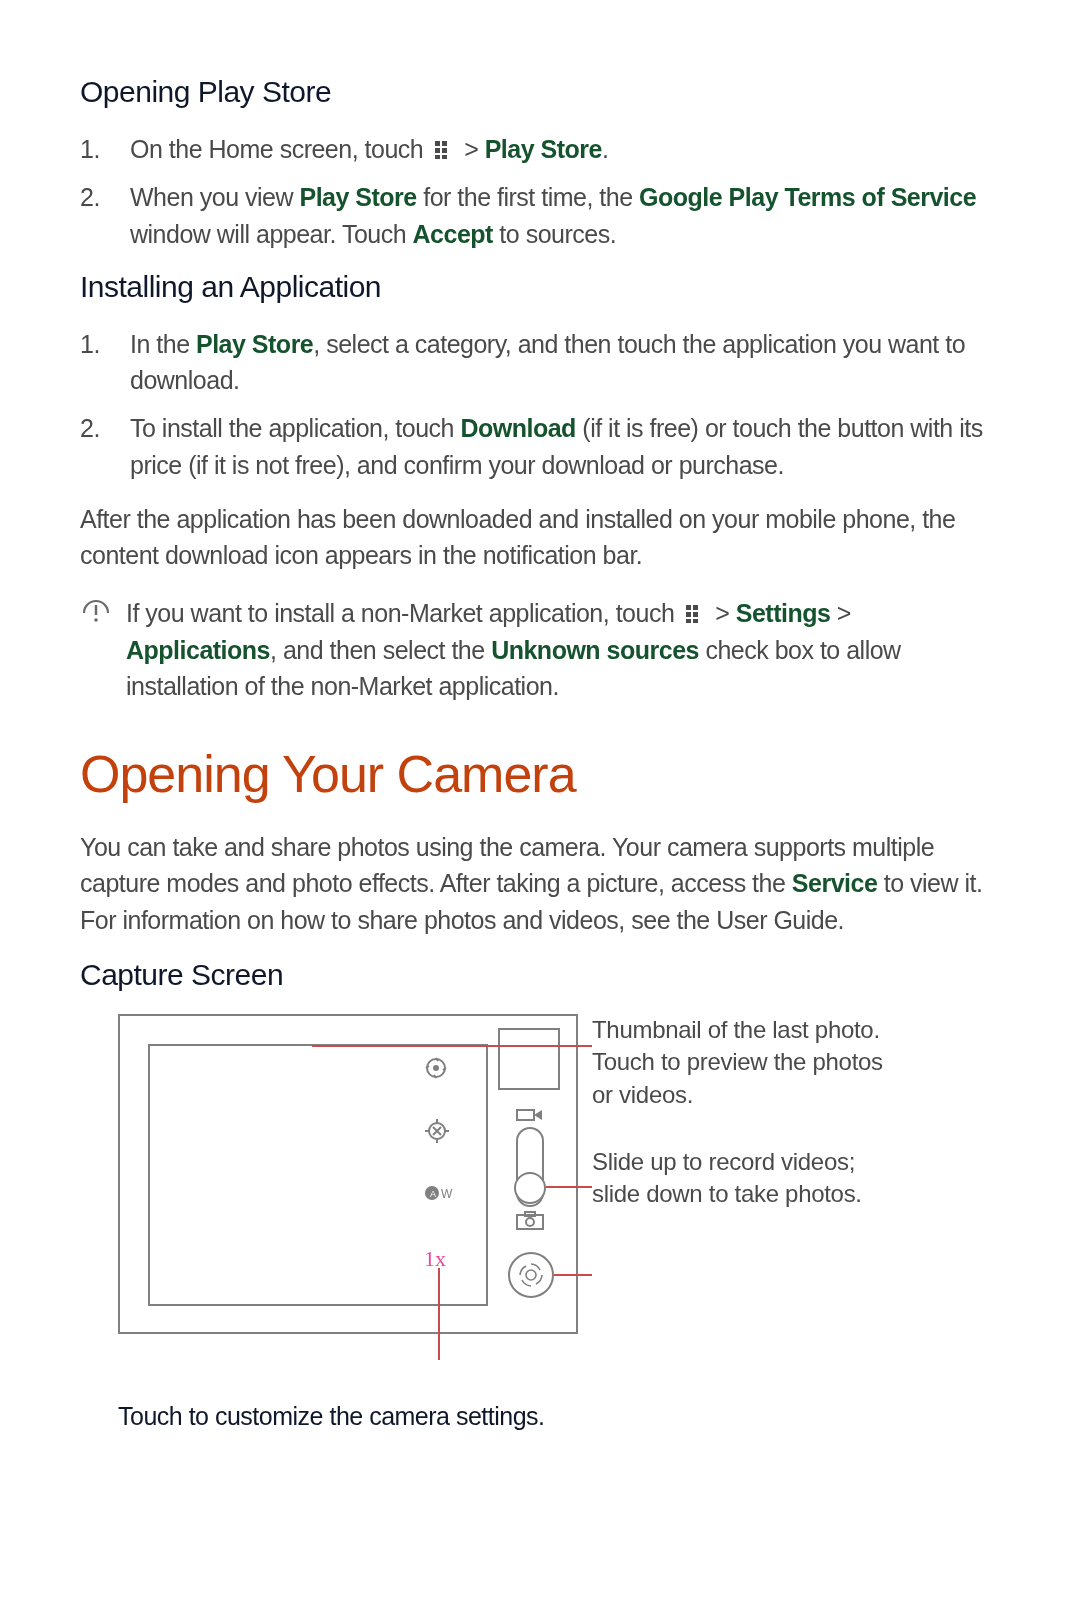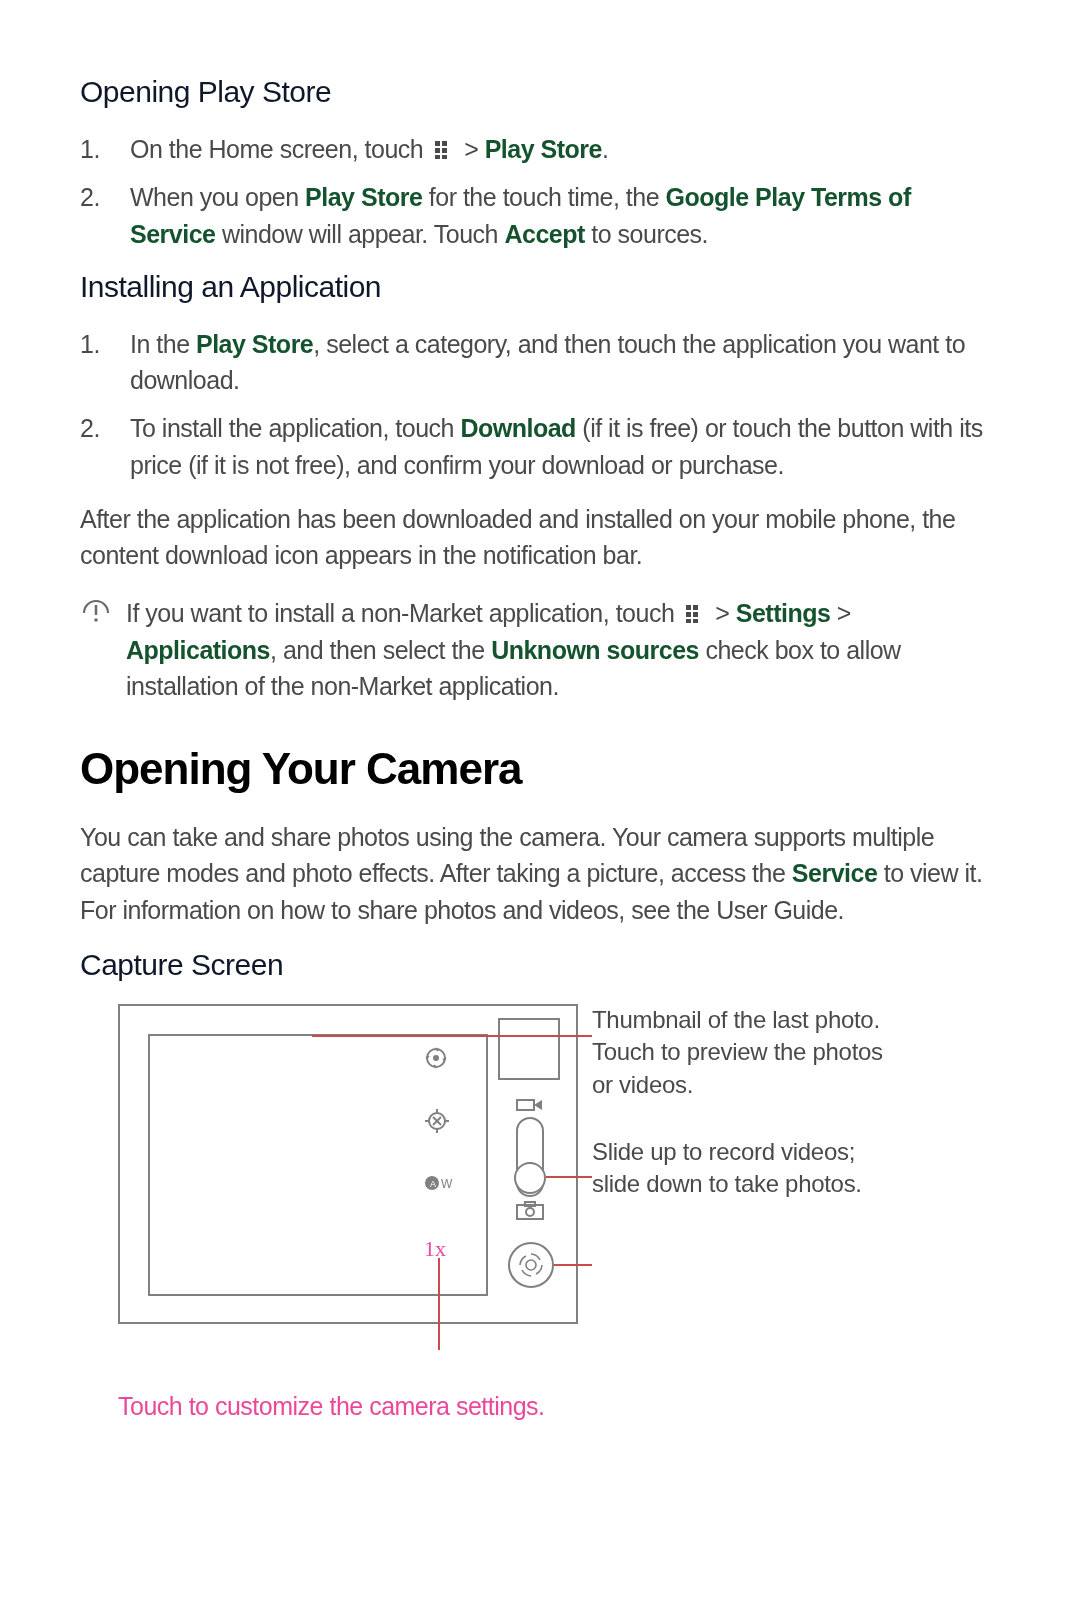--- a/index.html
+++ b/index.html
@@ -12,23 +12,23 @@
     color: #4a4a4a;
   }
   h3 {
     font-size: 30px;
     font-weight: normal;
     color: #0f172a;
     margin-bottom: 22px;
     letter-spacing: -0.5px;
   }
   h1 {
-    font-size: 44px;
-    font-weight: bold;
-    color: #000000;
+    font-size: 52px;
+    font-weight: normal;
+    color: #c2410c;
     margin-top: 40px;
     margin-bottom: 25px;
     letter-spacing: -1px;
   }
   ol {
     list-style: none;
     margin-bottom: 18px;
   }
   ol li {
     display: flex;
@@ -155,21 +155,21 @@
     font-size: 24px;
     color: #4a4a4a;
     line-height: 1.35;
     letter-spacing: -0.3px;
   }
   .co1 { left: 512px; top: 0px; width: 310px; }
   .co2 { left: 512px; top: 132px; width: 310px; }
   .co3 { left: 512px; top: 252px; width: 310px; }
   .co4 {
     font-size: 25px;
-    color: #ec4899;
+    color: #0f172a;
     margin-top: 8px;
     margin-left: 38px;
     letter-spacing: -0.5px;
   }
   .redline { position: absolute; background: #c94b4b; }
   .rl1 { left: 232px; top: 31px; width: 280px; height: 2px; }
   .rl2 { left: 466px; top: 172px; width: 46px; height: 2px; } 
   .rl3 { left: 474px; top: 260px; width: 38px; height: 2px; } 
   .rl4v{ left: 358px; top: 254px; width: 2px; height: 92px; } 
   
@@ -194,21 +194,21 @@
             <rect x="8" y="15" width="5" height="4" fill="#4a4a4a"></rect>
           </svg>
       </span>
       <span> &gt; </span>
       <b>Play Store</b><span>.</span>
     </span>
   </li>
   <li>
     <span class="num">2.</span>
     <span class="content">
-      <span>When you open </span><b>Play Store</b><span> for the touch time, the </span><b>Google Play Terms of Service</b><span> window will appear. Touch </span><b>Accept</b><span> to sources.</span>
+      <span>When you view </span><b>Play Store</b><span> for the first time, the </span><b>Google Play Terms of Service</b><span> window will appear. Touch </span><b>Accept</b><span> to sources.</span>
     </span>
   </li>
 </ol>
 
 <h3>Installing an Application</h3>
 <ol>
   <li>
     <span class="num">1.</span>
     <span class="content">
       <span>In the </span><b>Play Store</b><span>, select a category, and then touch the application you want to download.</span>

